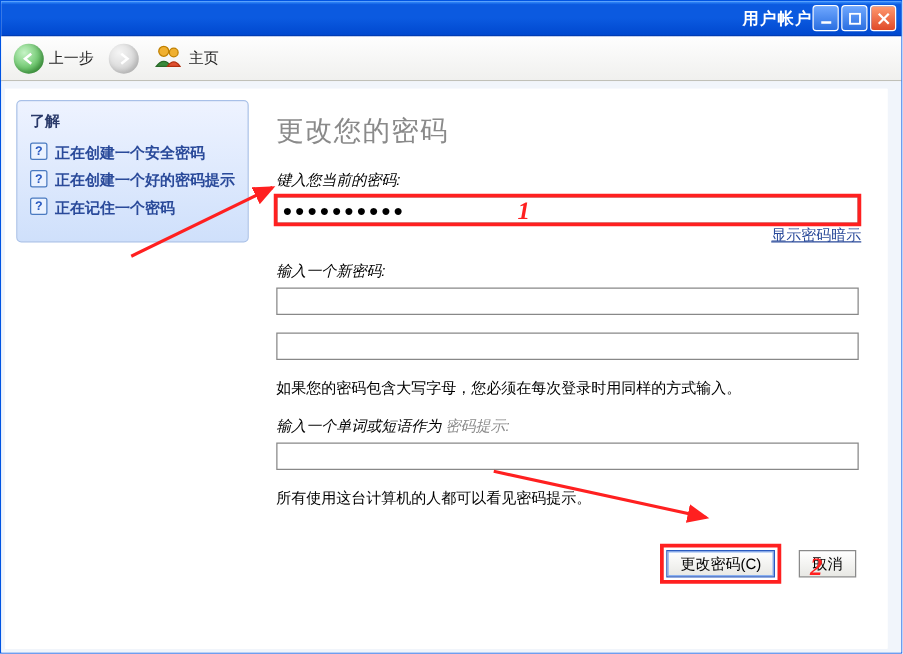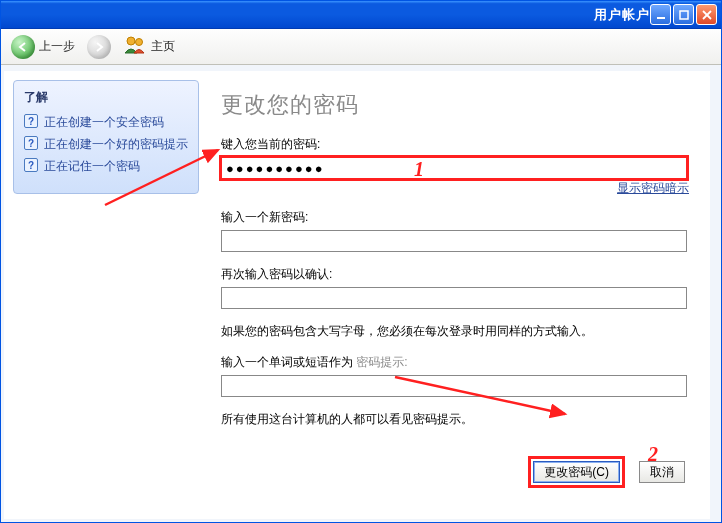--- a/index.html
+++ b/index.html
@@ -40,28 +40,28 @@
 
     
     .sidebar { width: 202px; padding: 8px 8px 0 8px; }
     .panel {
       background: linear-gradient(to bottom, #eef3ff, #cfe0fb);
       border: 1px solid #a8c0e8; border-radius: 4px;
       padding: 8px 10px 12px 10px;
     }
     .panel h4 { font-size: 12px; font-weight: bold; color: #2a3a6a; margin-bottom: 8px; }
     .help-item { display: flex; align-items: flex-start; gap: 6px; margin-bottom: 6px; }
-    .help-item a { font-size: 12px; color: #2a4a9a; text-decoration: none; line-height: 1.35; }
+    .help-item a { font-size: 12px; color: #2a4a9a; text-decoration: none; line-height: 1.35; font-weight: bold; }
     .qicon { width: 14px; height: 14px; flex: 0 0 14px; border: 1px solid #4a7ac0; background: #eaf2ff;
       display: flex; align-items: center; justify-content: center; font-size: 10px; color: #2a5ac0; font-weight: bold; border-radius: 2px;}
 
     
     .main { flex: 1; padding: 18px 22px 0 14px; font-size: 12px; color: #000; }
     .main h1 { font-size: 22px; font-weight: normal; color: #8a8a8a; margin-bottom: 16px; letter-spacing: 1px;}
-    .fieldlabel { margin-bottom: 4px; }
+    .fieldlabel { margin-bottom: 4px; font-style: italic; }
     .fieldlabel .hintword { color: #8a8a8a; }
     .textinput {
       width: 466px; height: 22px; border: 1px solid #888;
       font-size: 13px; padding: 0 4px; letter-spacing: 2px;
       display: block;
     }
     .inputrow { position: relative; margin-bottom: 14px; }
     .highlight-red { outline: 3px solid #ff2020; outline-offset: -1px; }
     .hintlink { position: absolute; right: -2px; bottom: -18px; font-size: 12px; color: #2a4a9a; text-decoration: underline; cursor: pointer; }
     .note { margin: 14px 0; }
@@ -157,21 +157,20 @@
         <div class="inputrow" style="margin-bottom: 30px;">
           <input class="textinput highlight-red" type="text" readonly="" value="●●●●●●●●●●" style="">
           <span class="hintlink">显示密码暗示</span>
         </div>
 
         <div class="fieldlabel">输入一个新密码:</div>
         <div class="inputrow">
           <input class="textinput" type="text" style="">
         </div>
 
-        <div class="fieldlabel">再次输入密码以确认:</div>
         <div class="inputrow">
           <input class="textinput" type="text" style="">
         </div>
 
         <div class="note">如果您的密码包含大写字母，您必须在每次登录时用同样的方式输入。</div>
 
         <div class="fieldlabel">
           <span>输入一个单词或短语作为 </span><span class="hintword">密码提示:</span>
         </div>
         <div class="inputrow">

